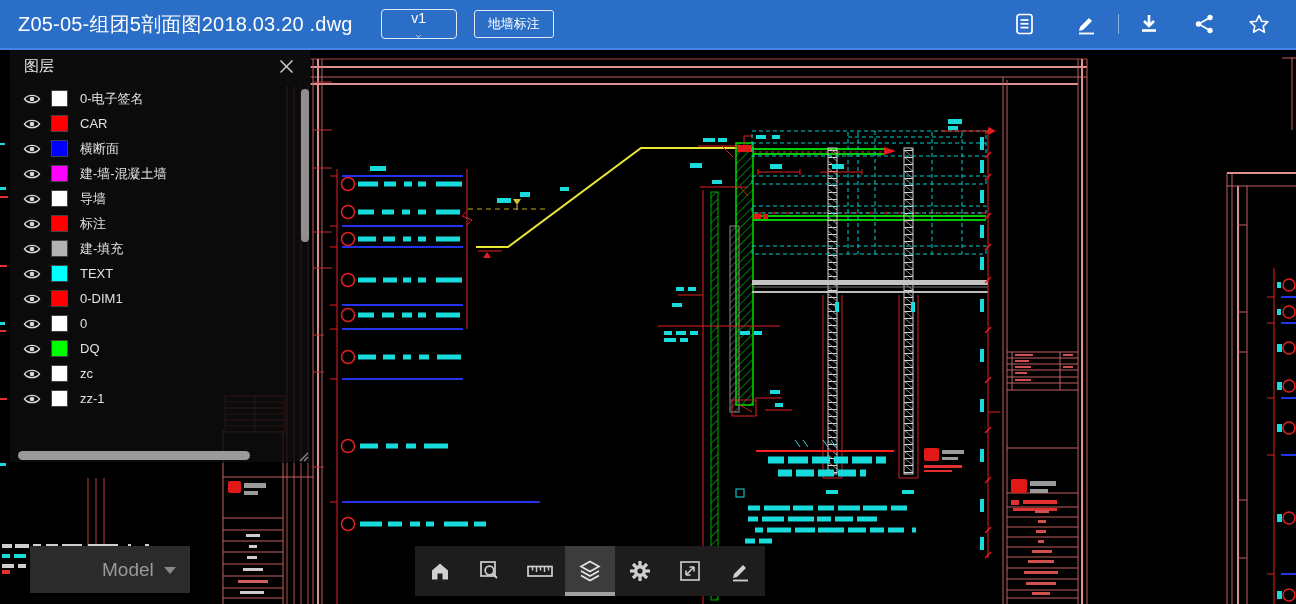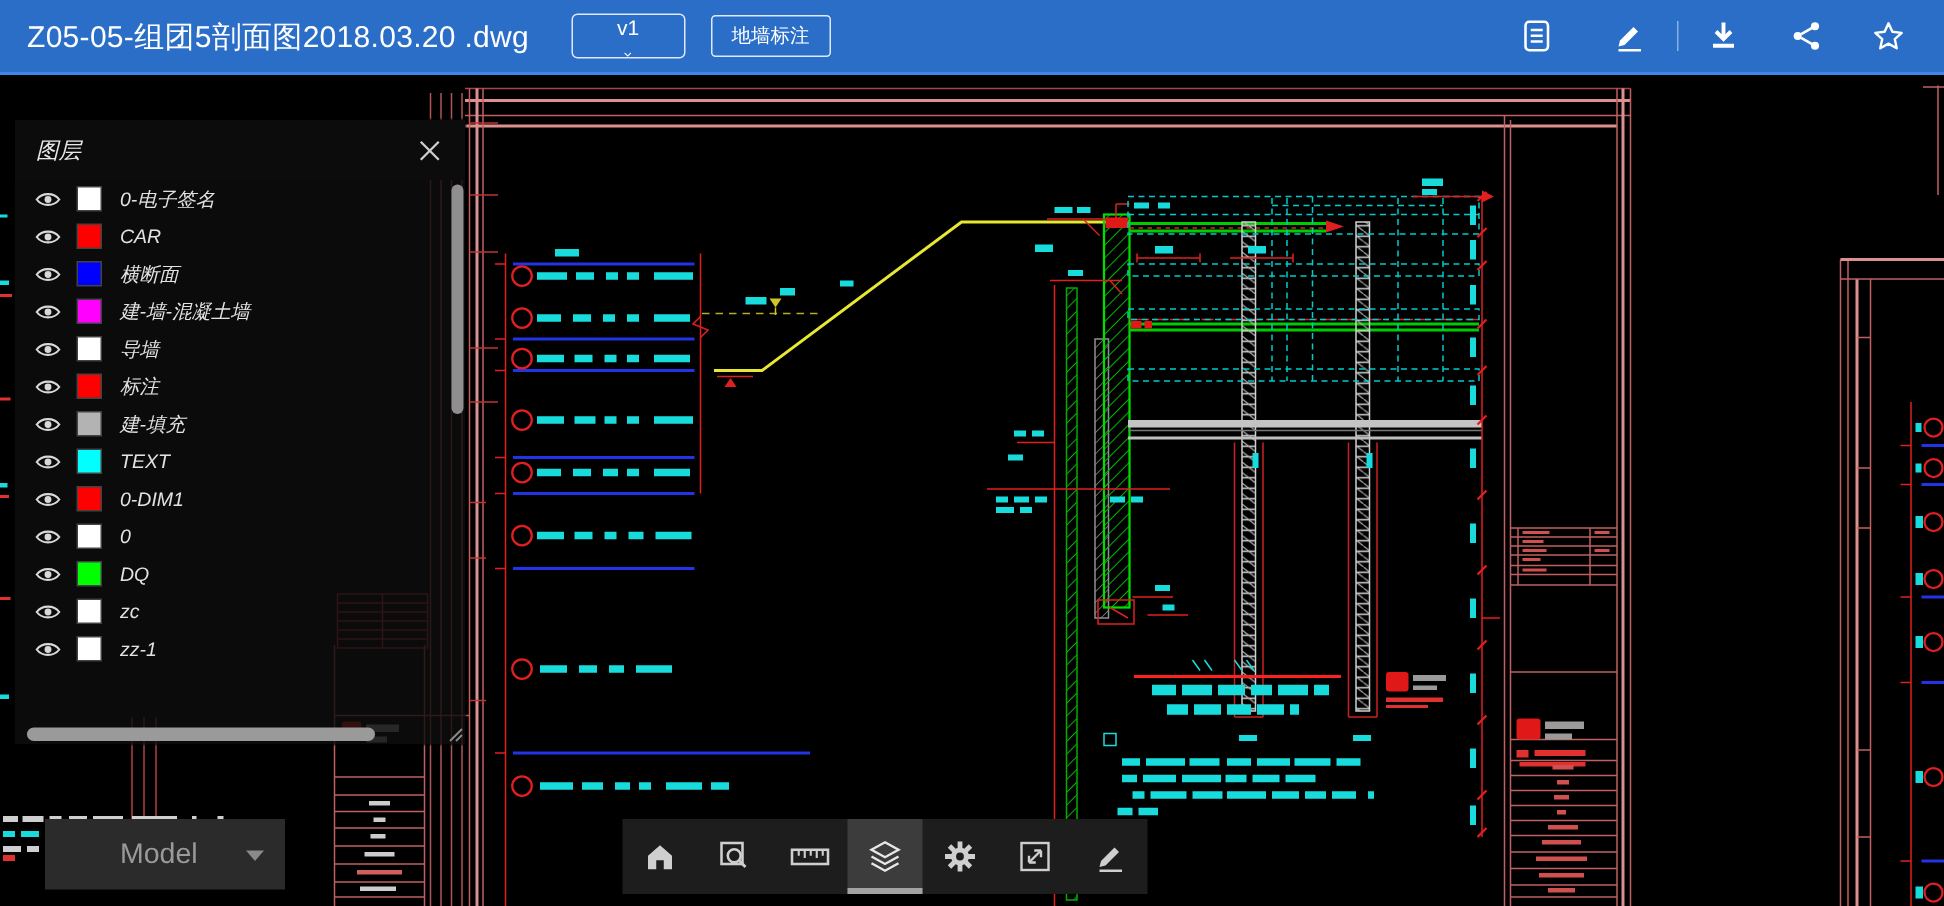--- a/index.html
+++ b/index.html
@@ -16,22 +16,22 @@
           color:#fff;font-size:14px;padding:0 10px;cursor:pointer;flex-direction:column;}
   .upload-btn{margin-left:17px;height:28px;border:1px solid rgba(255,255,255,.85);border-radius:3px;
           display:flex;align-items:center;color:#fff;font-size:13px;padding:0 13px;cursor:pointer;background:transparent;}
   .tb-icons{margin-left:auto;display:flex;align-items:center;height:100%;padding-right:26px;}
   .tb-ic{width:22px;height:24px;display:flex;align-items:center;justify-content:center;cursor:pointer;}
   .tb-gap-a{margin-right:40px}.tb-gap-b{margin-right:21px}.tb-gap-c{margin-right:19px}
   .tb-gap-d{margin-right:33px}.tb-gap-e{margin-right:33px}
   .tb-div{width:1px;height:20px;background:rgba(255,255,255,.45);}
 
   
-  .layers-panel{position:absolute;left:10px;top:80px;width:300px;height:416px;z-index:20;
-          background:rgba(13,13,13,.82);box-shadow:0 0 0 1px rgba(0,0,0,.6);font-style:italic;}
+  .layers-panel{position:absolute;left:10px;top:46px;width:300px;height:416px;z-index:20;
+          background:rgba(13,13,13,.82);box-shadow:0 0 0 1px rgba(0,0,0,.6);}
   .lp-header{height:40px;background:#0c0c0c;display:flex;align-items:center;justify-content:space-between;
           padding:0 14px 0 14px;}
   .lp-title{color:#e8e8e8;font-size:15px;}
   .lp-close{width:20px;height:20px;display:flex;align-items:center;justify-content:center;cursor:pointer;}
   .lp-list{position:relative;height:376px;overflow:hidden;}
   .lp-row{height:25px;display:flex;align-items:center;padding-left:13px;cursor:pointer;}
   .lp-eye{width:18px;height:14px;margin-right:11px;flex:0 0 auto;cursor:pointer;}
   .lp-swatch{width:15px;height:15px;margin-right:13px;flex:0 0 auto;box-shadow:0 0 0 1px rgba(90,90,90,.7);}
   .lp-label{color:#e2e2e2;font-size:13px;white-space:nowrap;}
   .lp-vscroll{position:absolute;right:1px;top:3px;width:8px;height:153px;border-radius:4px;background:#8f8f8f;cursor:pointer;}
@@ -40,21 +40,21 @@
 
   
   .btoolbar{position:absolute;left:415px;top:546px;height:50px;display:flex;background:#1d1d1d;z-index:25;}
   .bt-item{width:50px;height:50px;display:flex;align-items:center;justify-content:center;cursor:pointer;position:relative;}
   .bt-item.active{background:#3c3c3c;}
   .bt-item.active::after{content:"";position:absolute;left:0;bottom:0;width:100%;height:4px;background:#a2a2a2;}
 
   
   .model-box{position:absolute;left:30px;top:546px;width:160px;height:47px;background:#2b2b2b;z-index:25;
           display:flex;align-items:center;cursor:pointer;}
-  .model-label{color:#9a9a9a;font-size:19px;padding-left:50px;}
+  .model-label{color:#9a9a9a;font-size:19px;padding-left:72px;}
   .model-caret{position:absolute;right:14px;top:21px;width:0;height:0;
           border-left:6px solid transparent;border-right:6px solid transparent;border-top:7px solid #8a8a8a;}
 
   .cad-wrap{position:absolute;left:0;top:0;z-index:1;}
 </style>
 </head>
 <body>
 
 <div class="cad-wrap">
 <svg width="1296" height="604" viewBox="0 0 1296 604" xmlns="http://www.w3.org/2000/svg">

